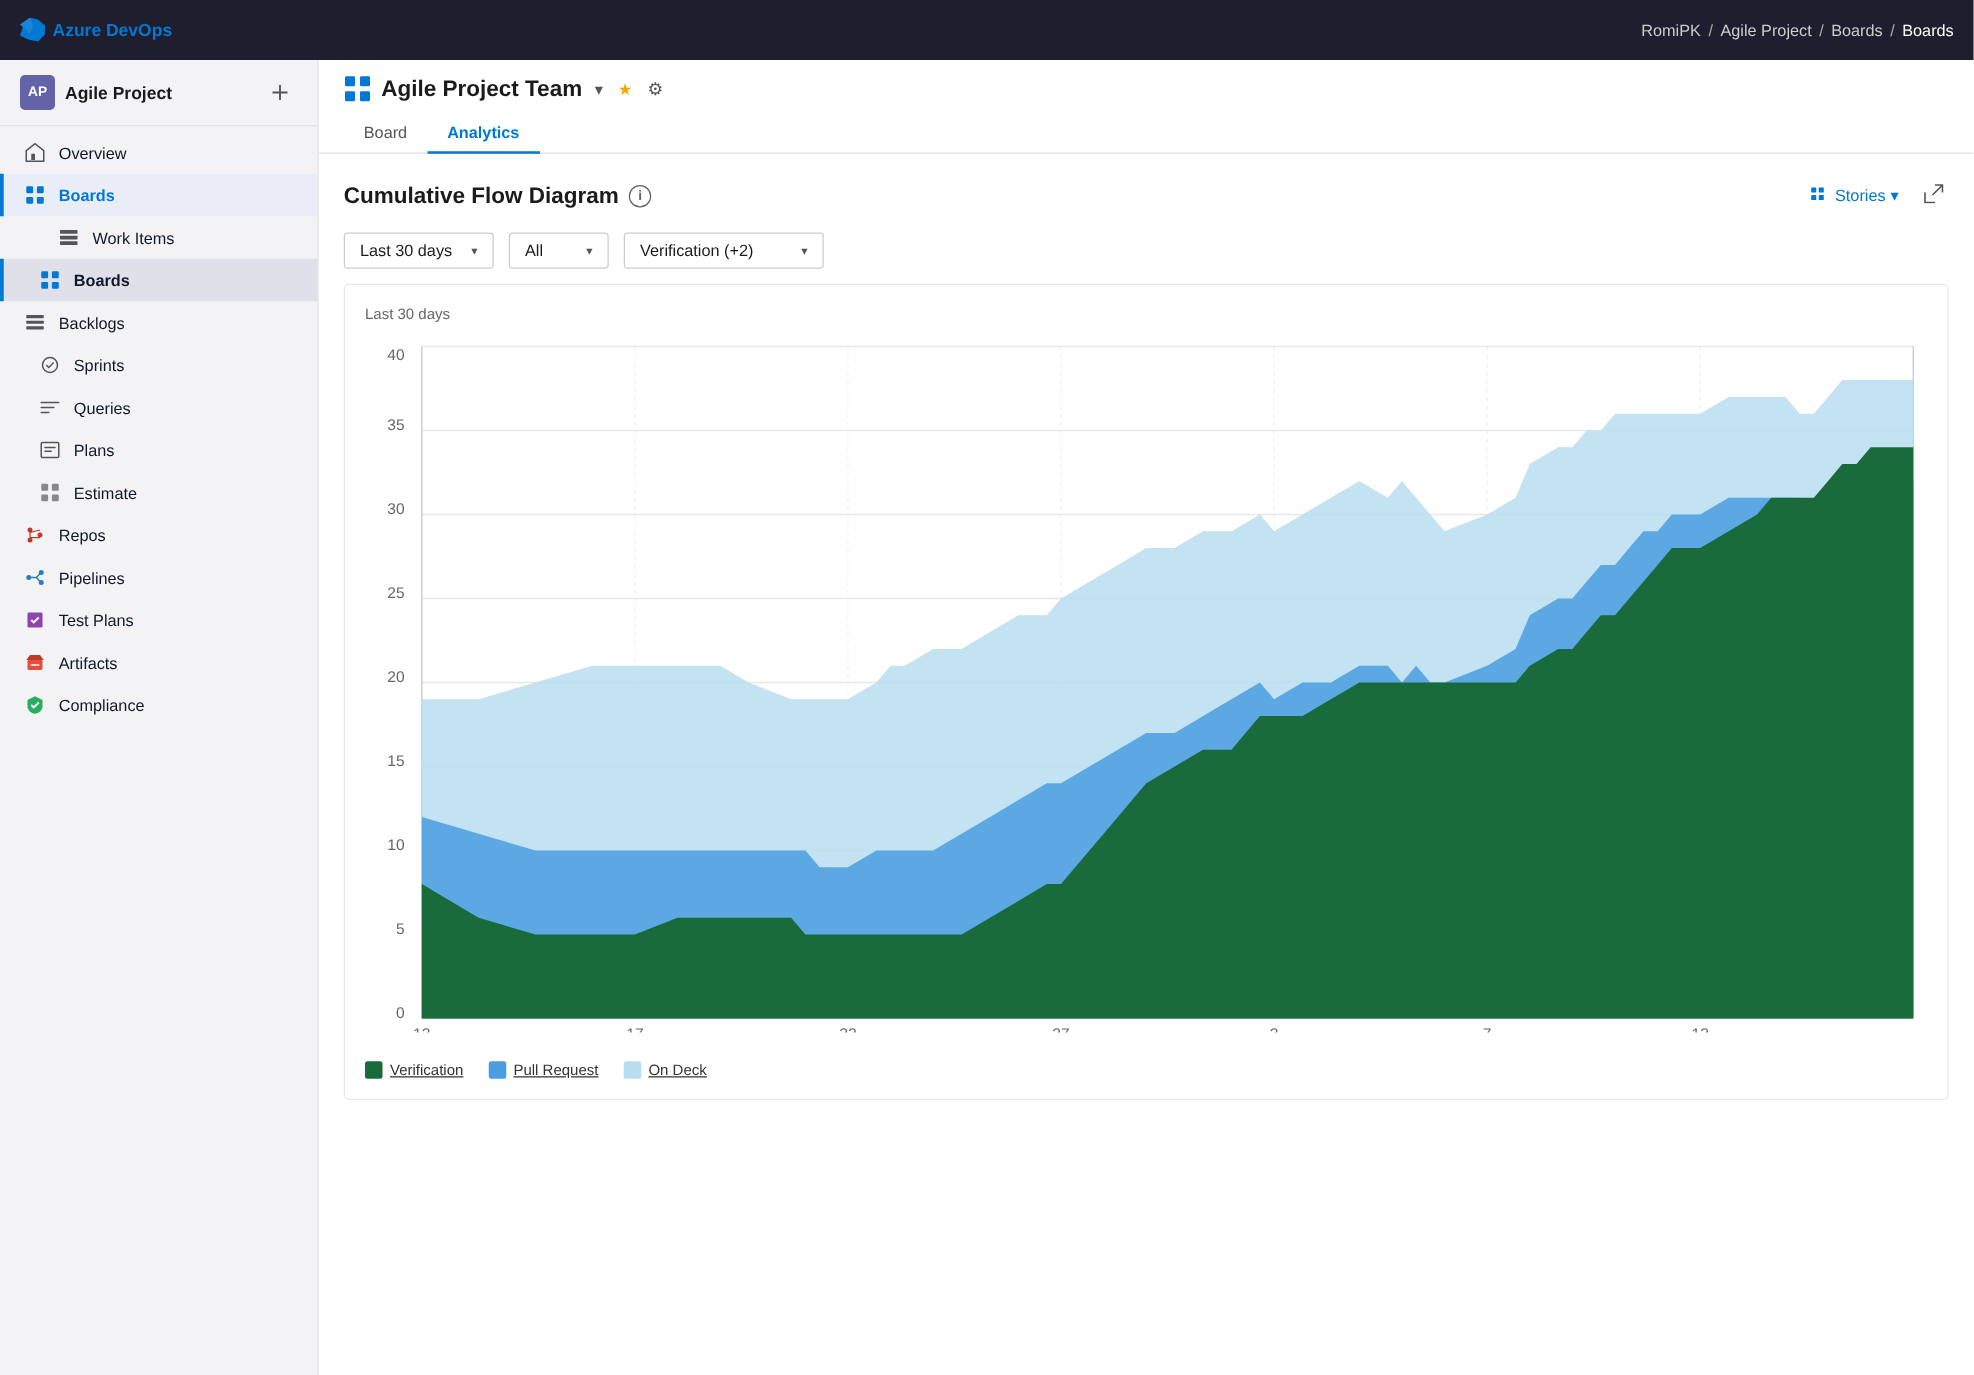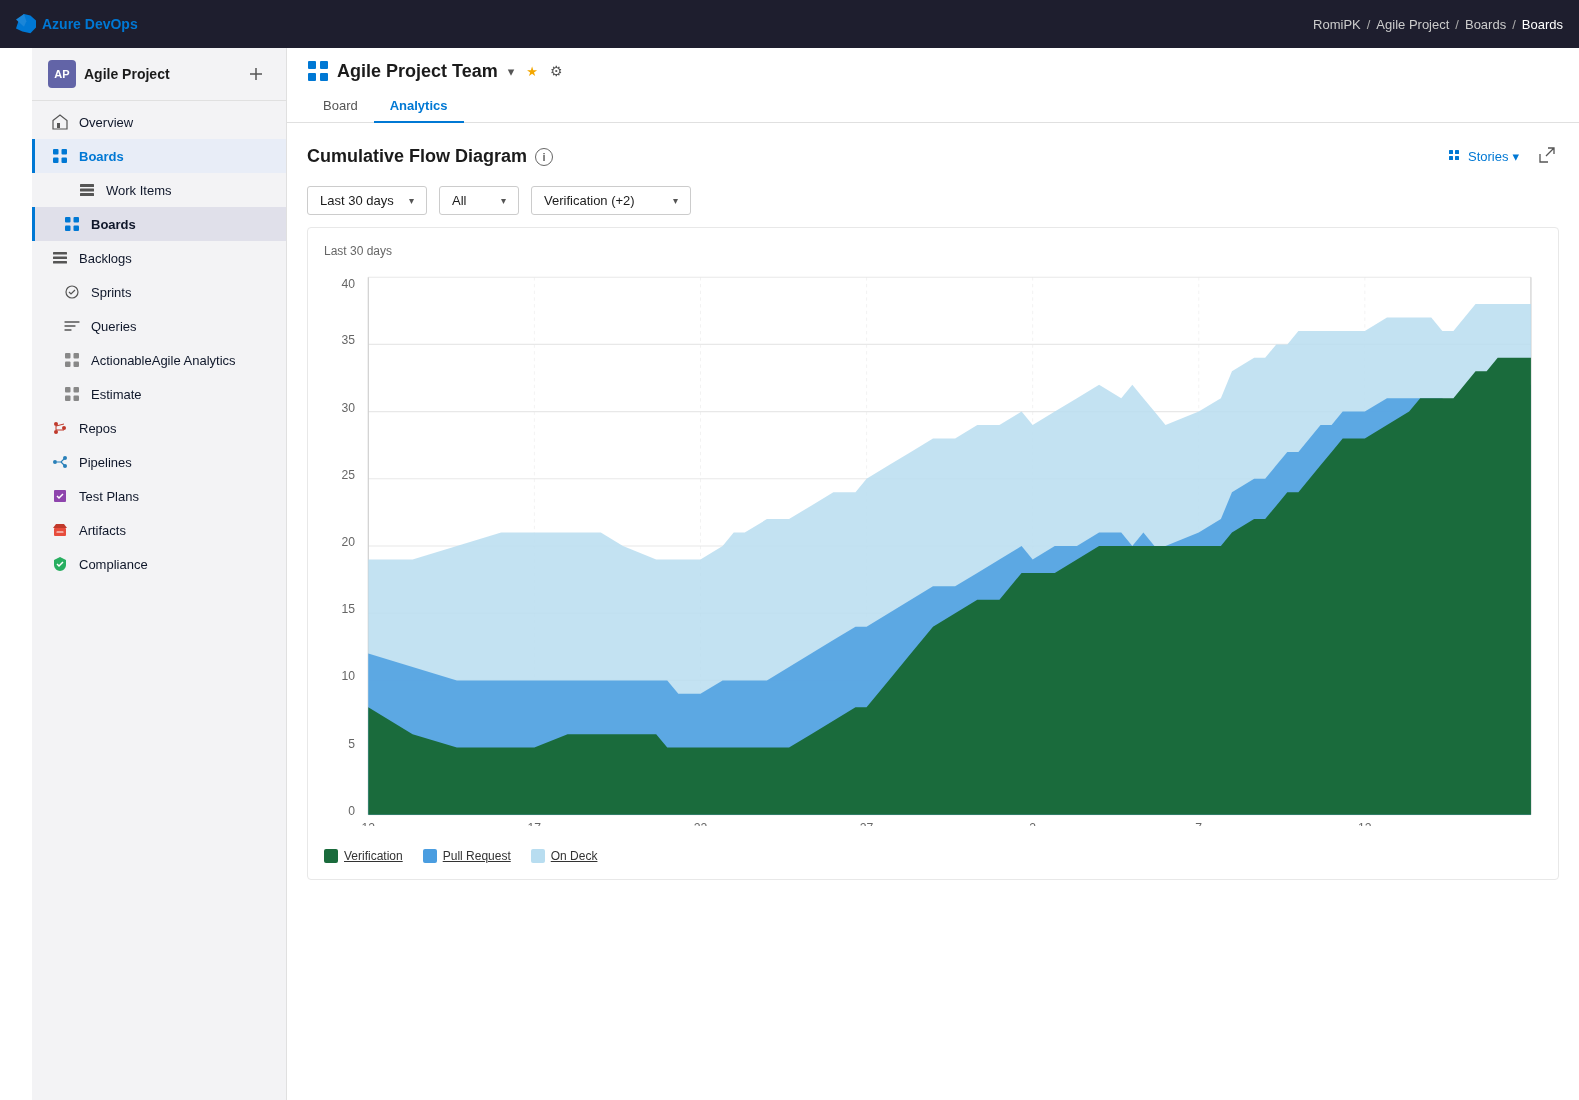--- a/index.html
+++ b/index.html
@@ -11,21 +11,21 @@
     .top-bar-logo svg { width: 20px; height: 20px; }
     .top-bar-breadcrumb { color: #ccc; font-size: 13px; margin-left: auto; display: flex; align-items: center; gap: 6px; }
     .top-bar-breadcrumb span { color: #aaa; }
     .top-bar-breadcrumb a { color: #ccc; text-decoration: none; }
     .top-bar-breadcrumb a:last-child { color: #fff; }
 
     
     .app-body { display: flex; flex: 1; overflow: hidden; }
 
     
-    .sidebar { width: 255px; background: #f3f3f5; border-right: 1px solid #e0e0e0; display: flex; flex-direction: column; overflow-y: auto; flex-shrink: 0; margin-left: 32px; }
+    .sidebar { width: 255px; background: #f3f3f5; border-right: 1px solid #e0e0e0; display: flex; flex-direction: column; overflow-y: auto; flex-shrink: 0; }
     .sidebar-header { display: flex; align-items: center; justify-content: space-between; padding: 12px 16px; border-bottom: 1px solid #e0e0e0; }
     .sidebar-project { display: flex; align-items: center; gap: 8px; }
     .sidebar-project-avatar { width: 28px; height: 28px; background: #6264a7; border-radius: 4px; color: #fff; font-size: 11px; font-weight: 700; display: flex; align-items: center; justify-content: center; }
     .sidebar-project-name { font-size: 14px; font-weight: 600; color: #1b1b1b; }
     .sidebar-add-btn { width: 28px; height: 28px; display: flex; align-items: center; justify-content: center; color: #555; cursor: pointer; border-radius: 4px; }
 
     .sidebar-nav { display: flex; flex-direction: column; padding: 4px 0; }
     .sidebar-item { display: flex; align-items: center; gap: 10px; padding: 8px 16px; cursor: pointer; color: #0f172a; font-size: 13px; border-left: 3px solid transparent; }
     .sidebar-item.active { background: #e0e0ea; border-left-color: #0078d4; font-weight: 600; }
     .sidebar-item .icon { width: 18px; height: 18px; display: flex; align-items: center; justify-content: center; flex-shrink: 0; }
@@ -180,32 +180,30 @@
 
       <div class="sidebar-item" style="padding-left:28px;">
         <div class="icon">
           <svg width="16" height="16" viewBox="0 0 16 16" fill="none">
               <path d="M1 4h14M1 8h10M1 12h6" stroke="#555" stroke-width="1.3" stroke-linecap="round"></path>
             </svg>
         </div>
         <span>Queries</span>
       </div>
 
-
       <div class="sidebar-item" style="padding-left:28px;">
         <div class="icon">
           <svg width="16" height="16" viewBox="0 0 16 16" fill="none">
-              <rect x="1" y="1" width="5.5" height="5.5" rx="1" fill="#888"></rect>
-              <rect x="9.5" y="1" width="5.5" height="5.5" rx="1" fill="#888"></rect>
-              <rect x="1" y="9.5" width="5.5" height="5.5" rx="1" fill="#888"></rect>
-              <rect x="9.5" y="9.5" width="5.5" height="5.5" rx="1" fill="#888"></rect>
-            </svg>
-        </div>
-        <span>ActionableAgile Analytics</span>
-      </div>
+              <rect x="1" y="2" width="14" height="12" rx="1" stroke="#555" stroke-width="1.2"></rect>
+              <path d="M4 6h8M4 9h5" stroke="#555" stroke-width="1.2" stroke-linecap="round"></path>
+            </svg>
+        </div>
+        <span>Plans</span>
+      </div>
+
 
       <div class="sidebar-item" style="padding-left:28px;">
         <div class="icon">
           <svg width="16" height="16" viewBox="0 0 16 16" fill="none">
               <rect x="1" y="1" width="5.5" height="5.5" rx="1" fill="#888"></rect>
               <rect x="9.5" y="1" width="5.5" height="5.5" rx="1" fill="#888"></rect>
               <rect x="1" y="9.5" width="5.5" height="5.5" rx="1" fill="#888"></rect>
               <rect x="9.5" y="9.5" width="5.5" height="5.5" rx="1" fill="#888"></rect>
             </svg>
         </div>

